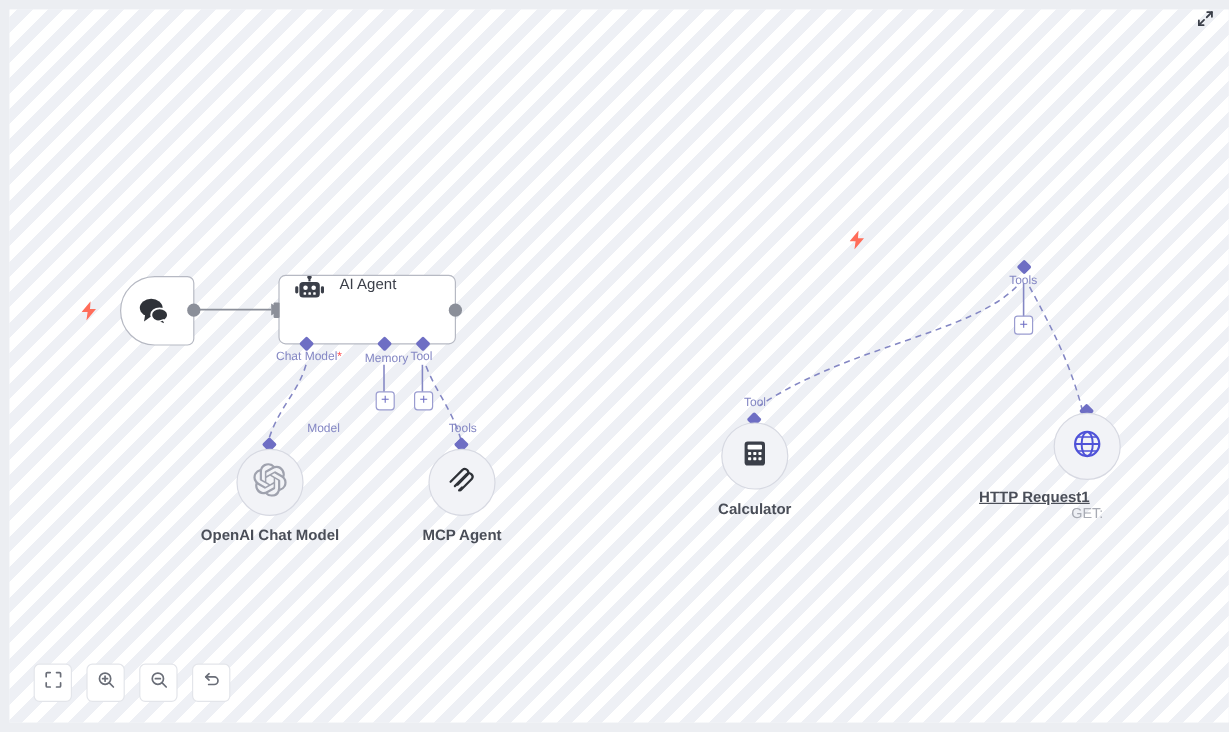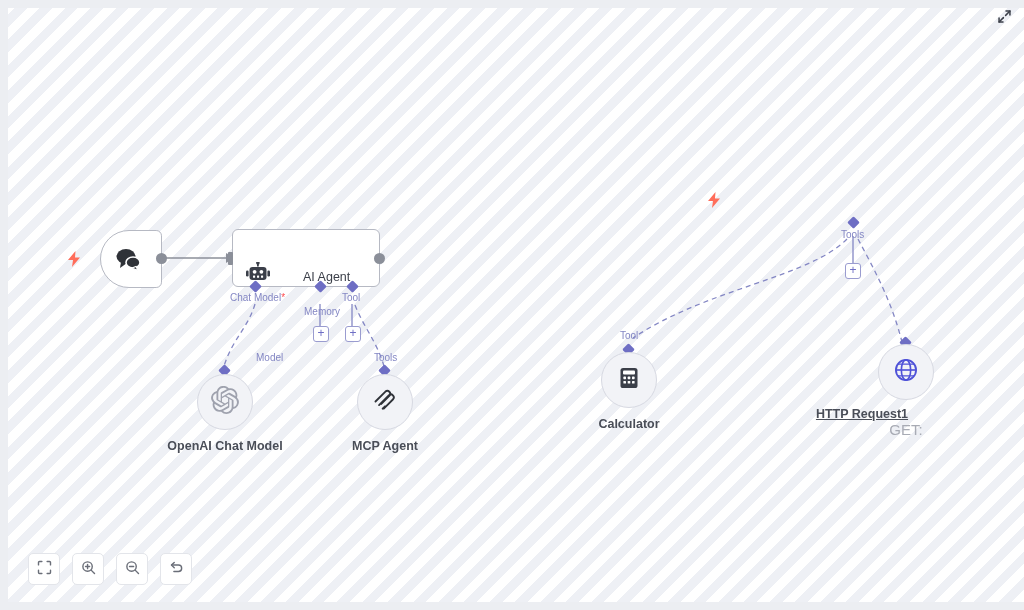--- a/index.html
+++ b/index.html
@@ -65,22 +65,21 @@
     align-items: center;
   }
 
   .rect-box {
     position: absolute;
     box-sizing: border-box;
     background: #ffffff;
     border: 1.3px solid #b6b9c3;
     border-radius: 6px;
     display: flex;
-    align-items: flex-end;
-    gap: 20px;
+    align-items: flex-start;
   }
 
   .node-title {
     font-size: 12.5px;
     color: #3b3f49;
     line-height: 1.25;
     white-space: pre-line;
   }
 
   .caption {
@@ -89,21 +88,21 @@
     font-size: 12.5px;
     color: #4a4e58;
     font-weight: bold;
     line-height: 1.25;
     white-space: pre-line;
   }
 
   .subcaption {
     position: absolute;
     text-align: center;
-    font-size: 15px;
+    font-size: 12px;
     color: #a8abb4;
     line-height: 1.2;
   }
 
   
   .circle-node {
     position: absolute;
     box-sizing: border-box;
     width: 56px;
     height: 56px;
@@ -261,21 +260,21 @@
       <span class="node-title" style="margin-left:12px;">AI Agent</span>
     </div>
 
     <div class="port-in" style="left:220px; top:244px;"></div>
     <div class="port-dot" style="left:366px; top:245px;"></div>
 
     <div class="diamond" style="left:243px; top:274px;"></div>
     <div class="port-label" style="left:222px; top:284px;"><span>Chat Model</span><span class="req-star">*</span></div>
 
     <div class="diamond" style="left:308px; top:274px;"></div>
-    <div class="port-label" style="left:296px; top:298px;">Memory</div>
+    <div class="port-label" style="left:296px; top:286px;">Memory</div>
 
     <div class="diamond" style="left:340px; top:274px;"></div>
     <div class="port-label" style="left:334px; top:284px;">Tool</div>
 
     <div class="plus-btn" style="left:305px; top:318px;">+</div>
     <div class="plus-btn" style="left:337px; top:318px;">+</div>
 
     <div class="port-label" style="left:202px; top:344px;margin-left:46px;">Model</div>
     <div class="diamond" style="left:212px; top:358px;"></div>
     <div class="circle-node" style="left:189px; top:366px;">

